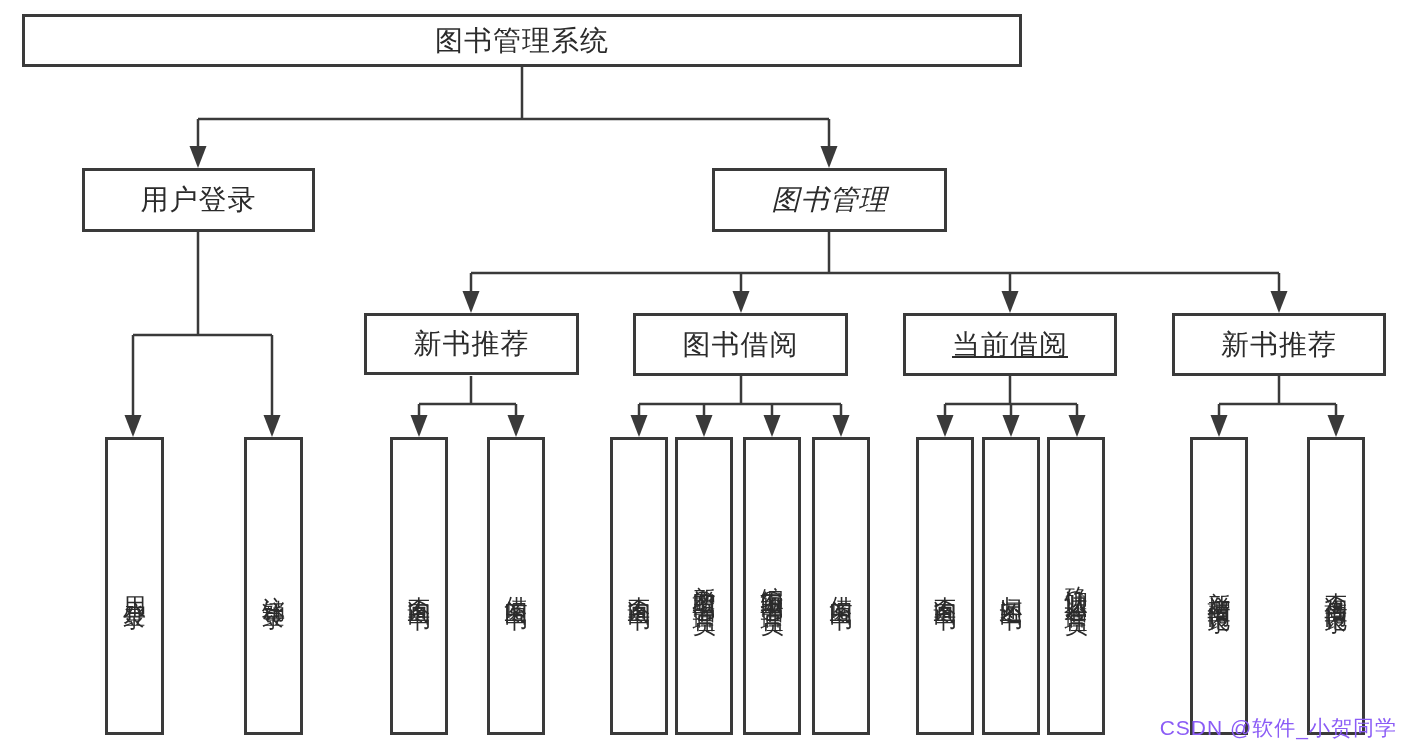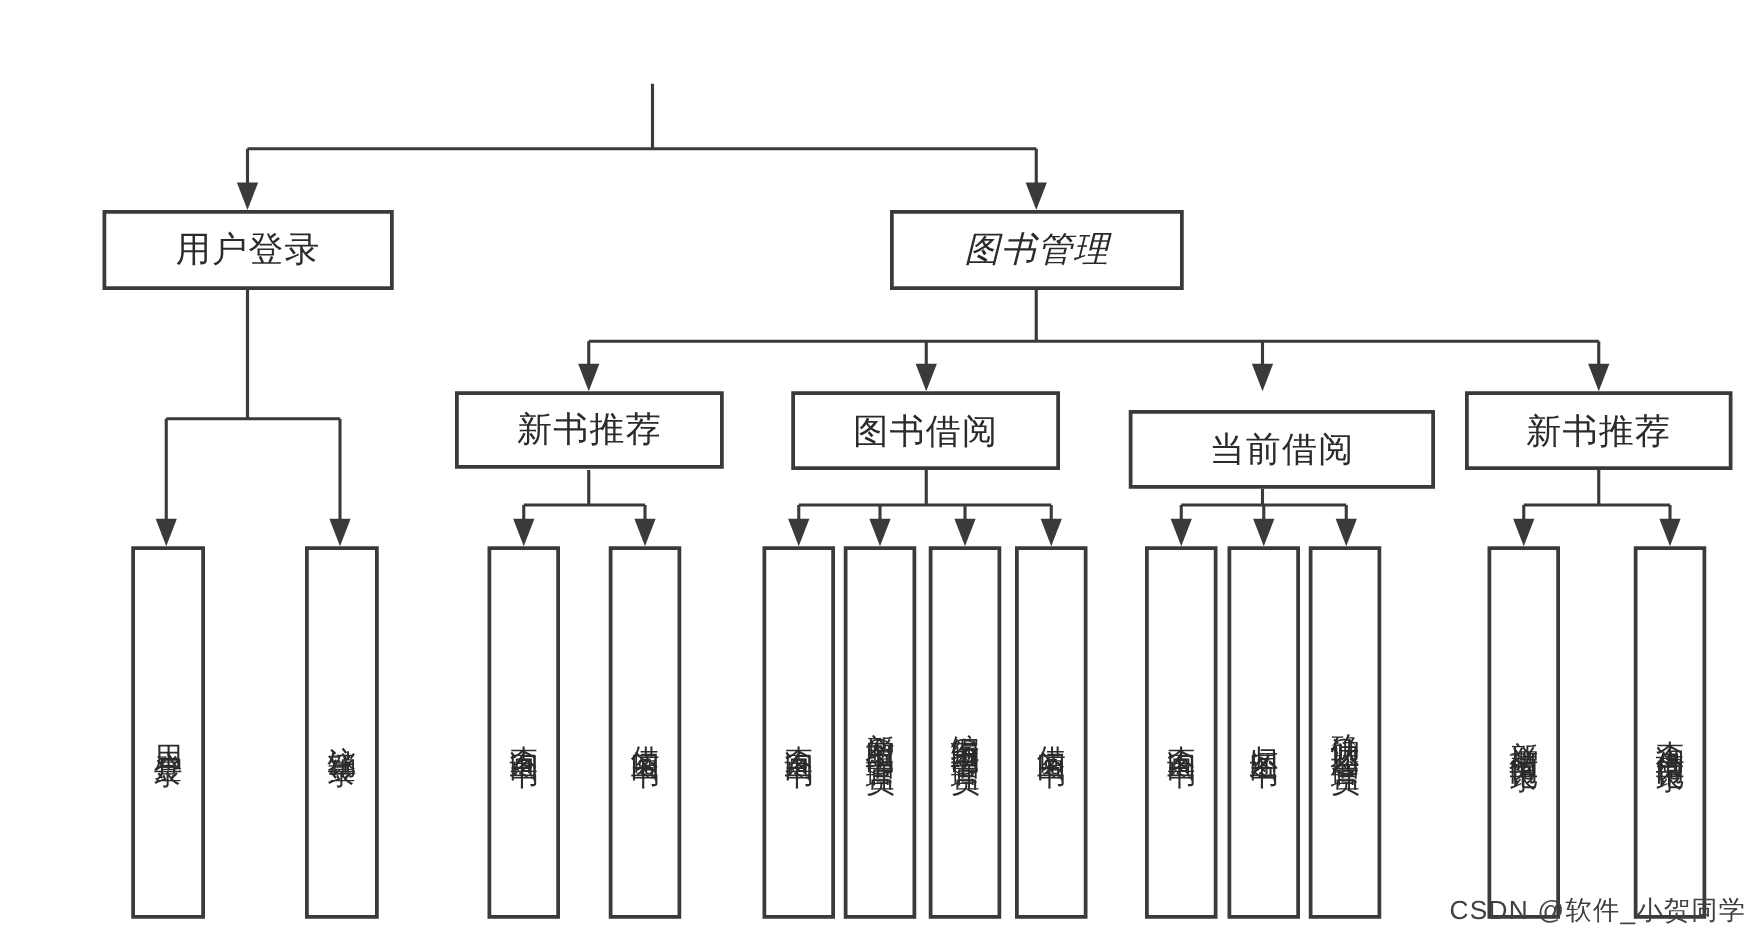--- a/index.html
+++ b/index.html
@@ -45,21 +45,21 @@
     top: 0;
     z-index: 1;
     pointer-events: none;
   }
   #watermark {
     position: absolute;
     right: 8px;
     bottom: 5px;
     font-size: 21px;
     letter-spacing: 1px;
-    color: #404040;
+    color: #8b5cf6;
     z-index: 5;
     white-space: nowrap;
   }
 </style>
 </head>
 <body>
 
 <div id="canvas">
 
   <svg id="connectors" width="1405" height="747" viewBox="0 0 1405 747">
@@ -97,27 +97,28 @@
       <line x1="1011" y1="404" x2="1011" y2="419" stroke="#3a3a3a" stroke-width="2.5"></line>
       <polygon points="1002.5,415 1019.5,415 1011,437" fill="#3a3a3a"></polygon>
       <line x1="1077" y1="404" x2="1077" y2="419" stroke="#3a3a3a" stroke-width="2.5"></line>
       <polygon points="1068.5,415 1085.5,415 1077,437" fill="#3a3a3a"></polygon>
       <line x1="1219" y1="404" x2="1219" y2="419" stroke="#3a3a3a" stroke-width="2.5"></line>
       <polygon points="1210.5,415 1227.5,415 1219,437" fill="#3a3a3a"></polygon>
       <line x1="1336" y1="404" x2="1336" y2="419" stroke="#3a3a3a" stroke-width="2.5"></line>
       <polygon points="1327.5,415 1344.5,415 1336,437" fill="#3a3a3a"></polygon>
     </svg>
 
+  <div class="node hbox" style="left:22px; top:14px; width:1000px; height:53px;">图书管理系统</div>
 
   <div class="node hbox" style="left:82px; top:168px; width:233px; height:64px;">用户登录</div>
   <div class="node hbox" style="left:712px; top:168px; width:235px; height:64px;font-style:italic;">图书管理</div>
 
   <div class="node hbox" style="left:364px; top:313px; width:215px; height:62px;">新书推荐</div>
   <div class="node hbox" style="left:633px; top:313px; width:215px; height:63px;text-align:right;">图书借阅</div>
-  <div class="node hbox" style="left:903px; top:328px; width:245px; height:63px;">当前借阅</div>
+  <div class="node hbox" style="left:903px; top:313px; width:214px; height:63px;text-decoration:underline;">当前借阅</div>
   <div class="node hbox" style="left:1172px; top:313px; width:214px; height:63px;">新书推荐</div>
 
   <div class="node vbox" style="left:105px; top:437px; width:59px; height:298px;">用户登录</div>
   <div class="node vbox" style="left:244px; top:437px; width:59px; height:298px;">注销登录</div>
 
   <div class="node vbox" style="left:390px; top:437px; width:58px; height:298px;">查询图书</div>
   <div class="node vbox" style="left:487px; top:437px; width:58px; height:298px;">借阅图书</div>
 
   <div class="node vbox" style="left:610px; top:437px; width:58px; height:298px;">查询图书</div>
   <div class="node vbox" style="left:675px; top:437px; width:58px; height:298px;">新增图书（管理员）</div>

